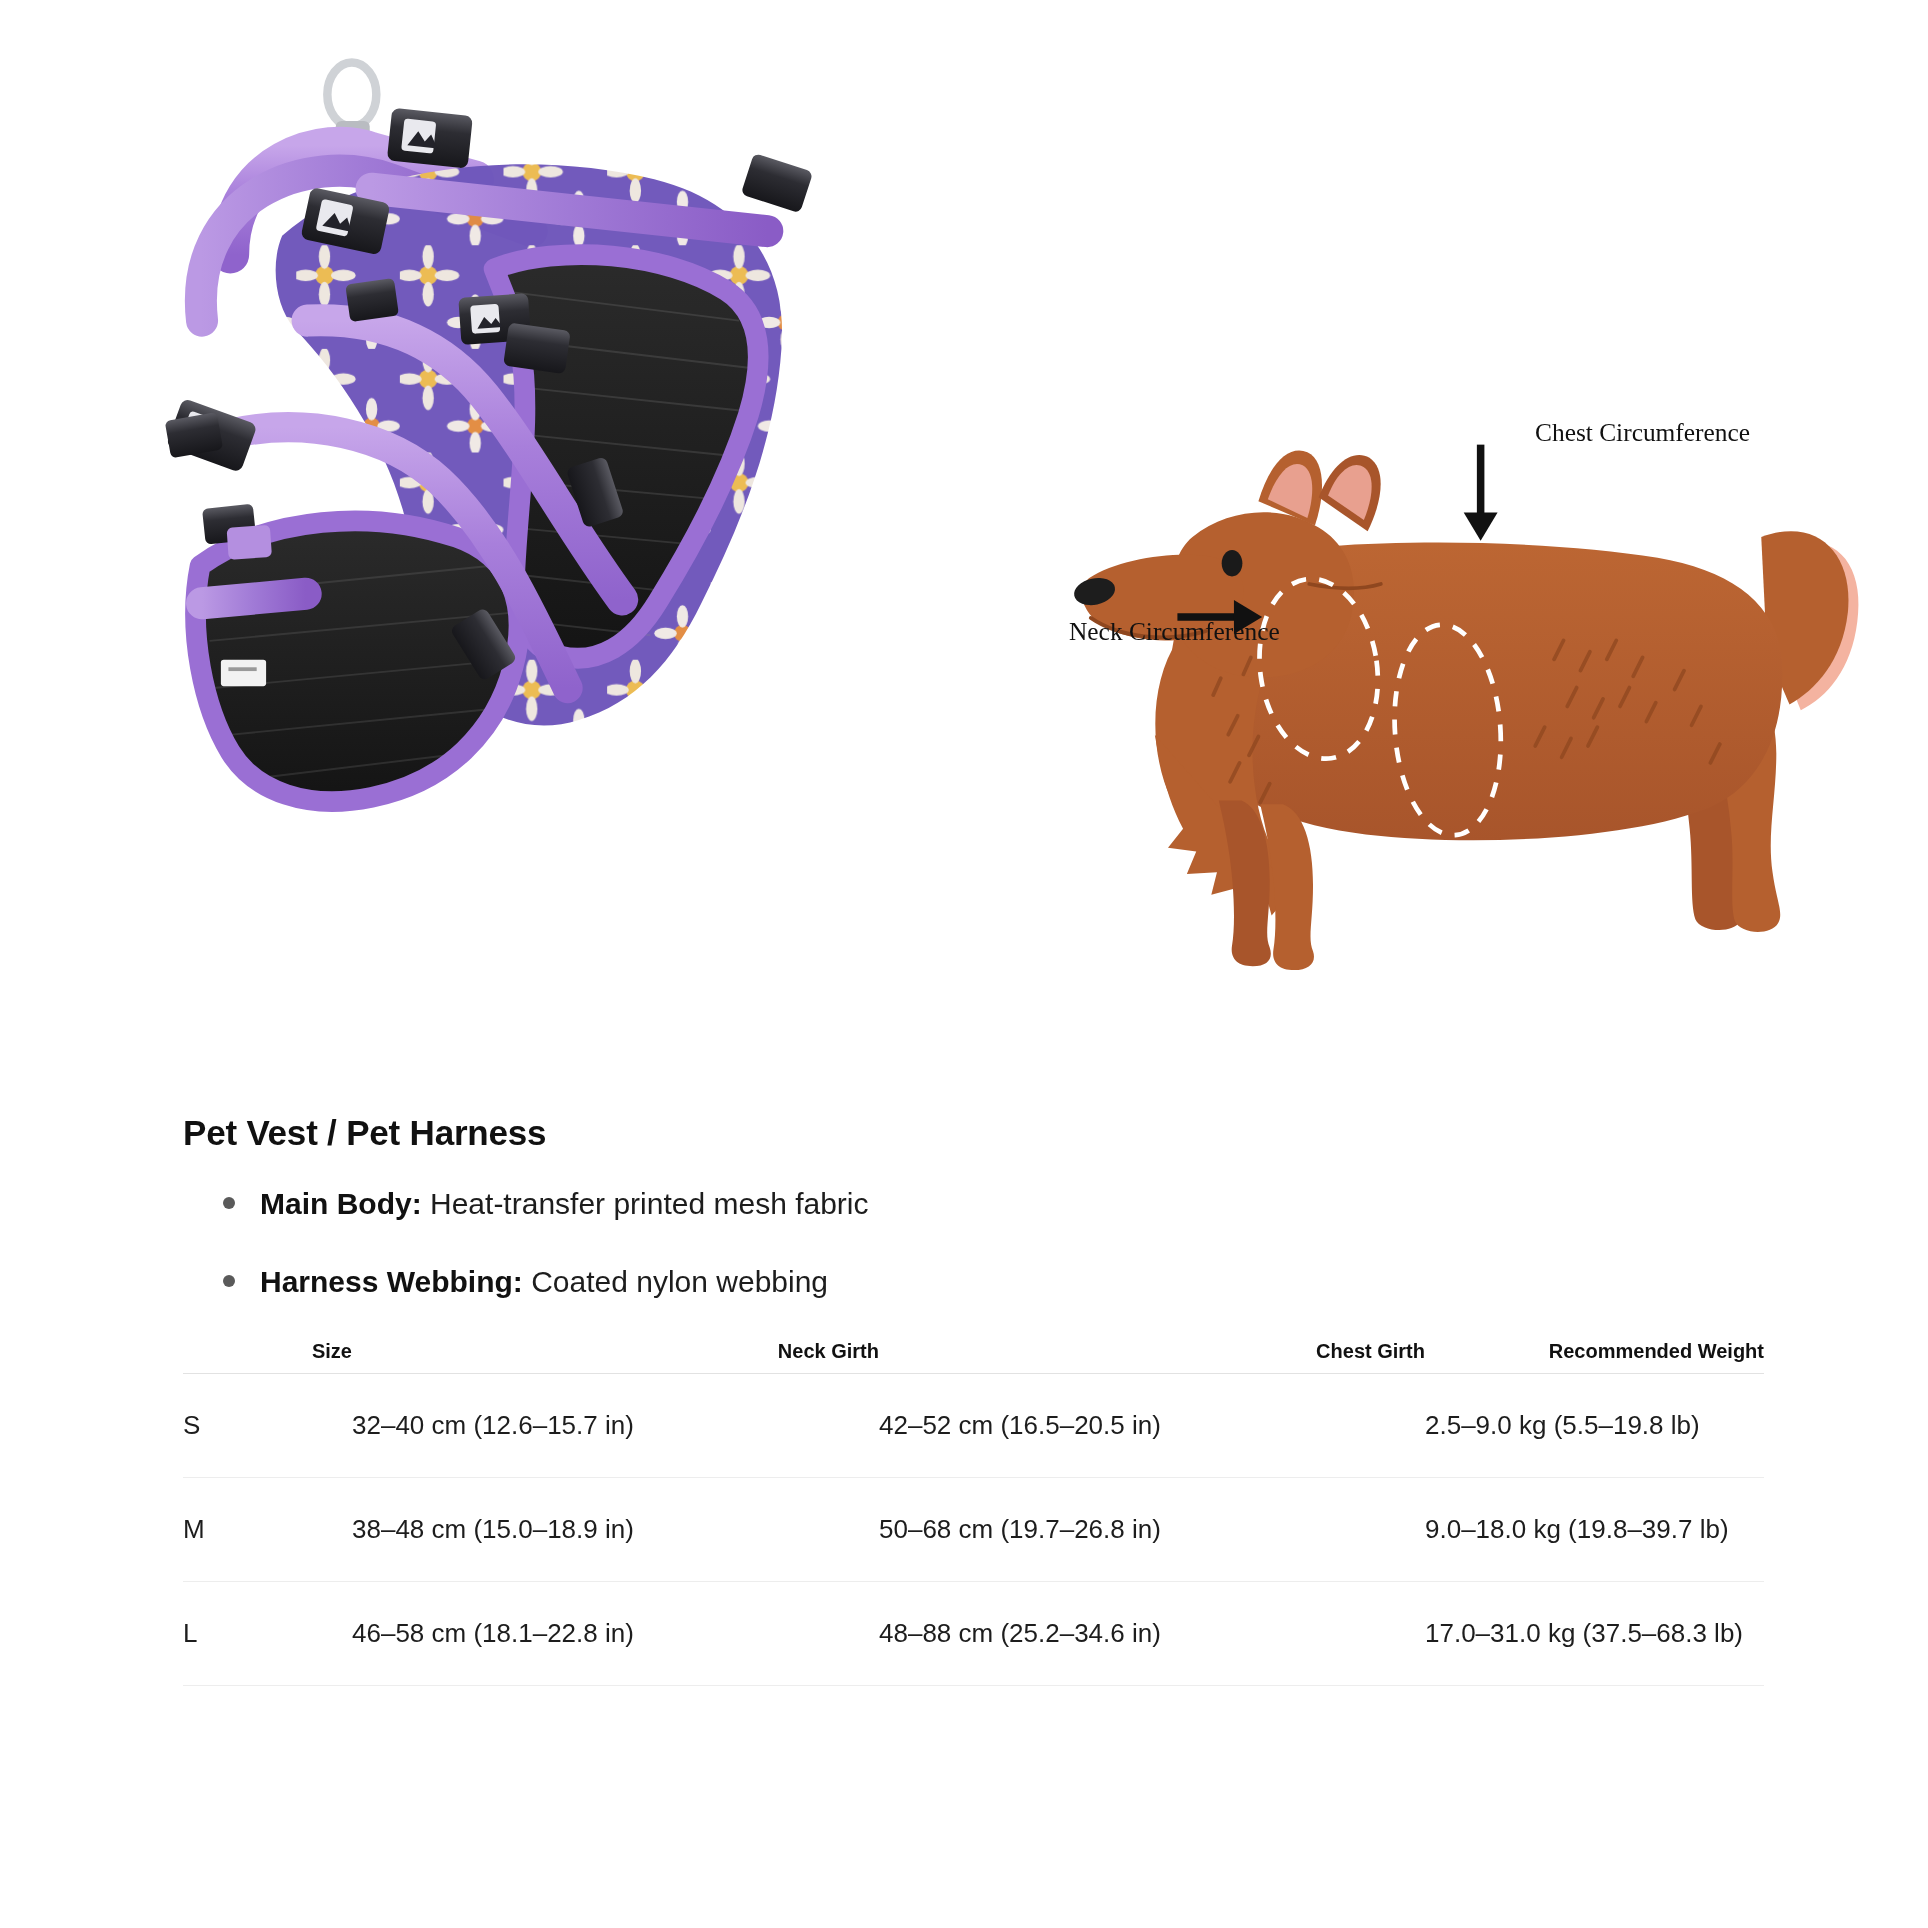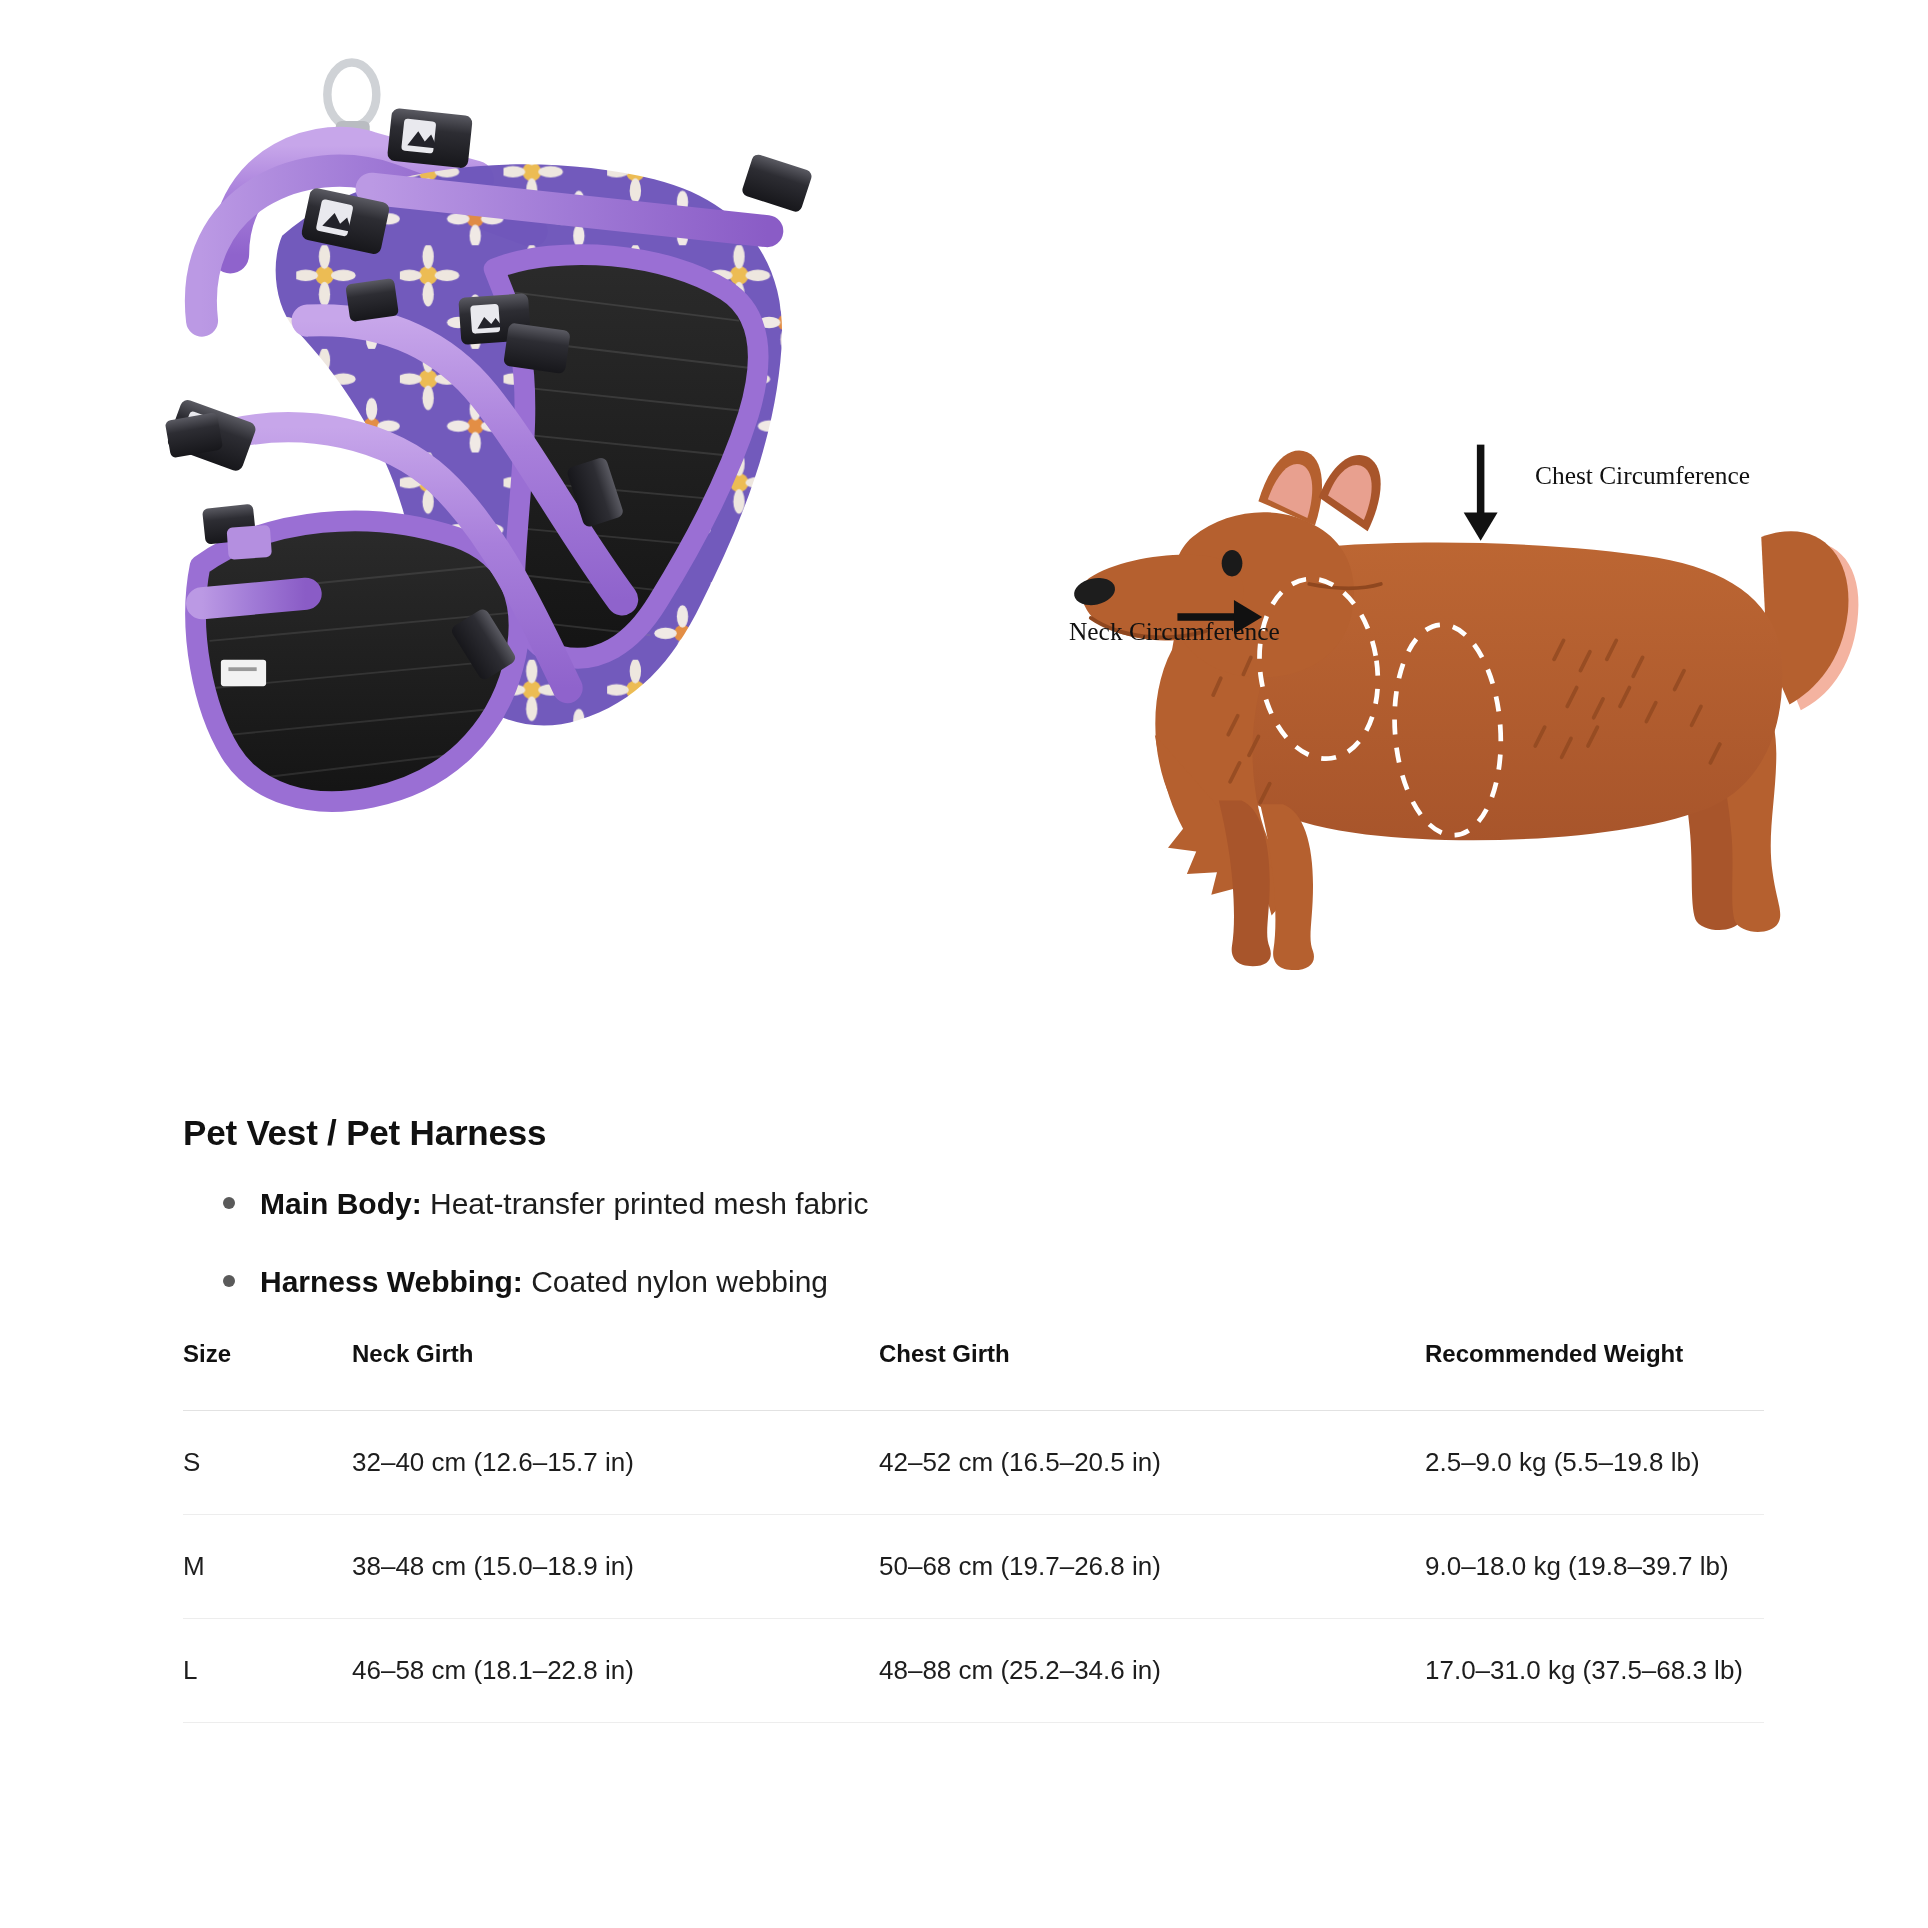--- a/index.html
+++ b/index.html
@@ -43,21 +43,21 @@
   }
   .dog-svg { display: block; }
 
   .diagram-label {
     position: absolute;
     font-family: "Liberation Serif", serif;
     font-size: 25.4px;
     color: #111111;
     white-space: nowrap;
   }
-  .label-chest { left: 1535px; top: 461px; }
+  .label-chest { left: 1535px; top: 418px; }
   .label-neck  { left: 1069px; top: 617px; }
 
   
   .content {
     position: absolute;
     left: 4px;
     top: 1073px;
     width: 1918px;
     padding: 0 179px;
     box-sizing: border-box;
@@ -99,25 +99,25 @@
   }
 
   
   .size-table {
     width: 100%;
     border-collapse: collapse;
     margin-top: 36px;
     table-layout: fixed;
   }
   .size-table th {
-    text-align: left;
-    font-size: 24px;
+    text-align: right;
+    font-size: 20px;
     font-weight: bold;
     color: #111111;
-    padding: 0 0 42px 0;
+    padding: 0 0 10px 0;
     border-bottom: 1.9px solid #e2e2e2;
   }
   .size-table td {
     text-align: left;
     font-size: 26px;
     color: #1d1d1d;
     padding: 36px 0 36px 0;
     border-bottom: 1.9px solid #ededed;
   }
   .size-table tr:last-child td { border-bottom: 1.9px solid #ededed; }

